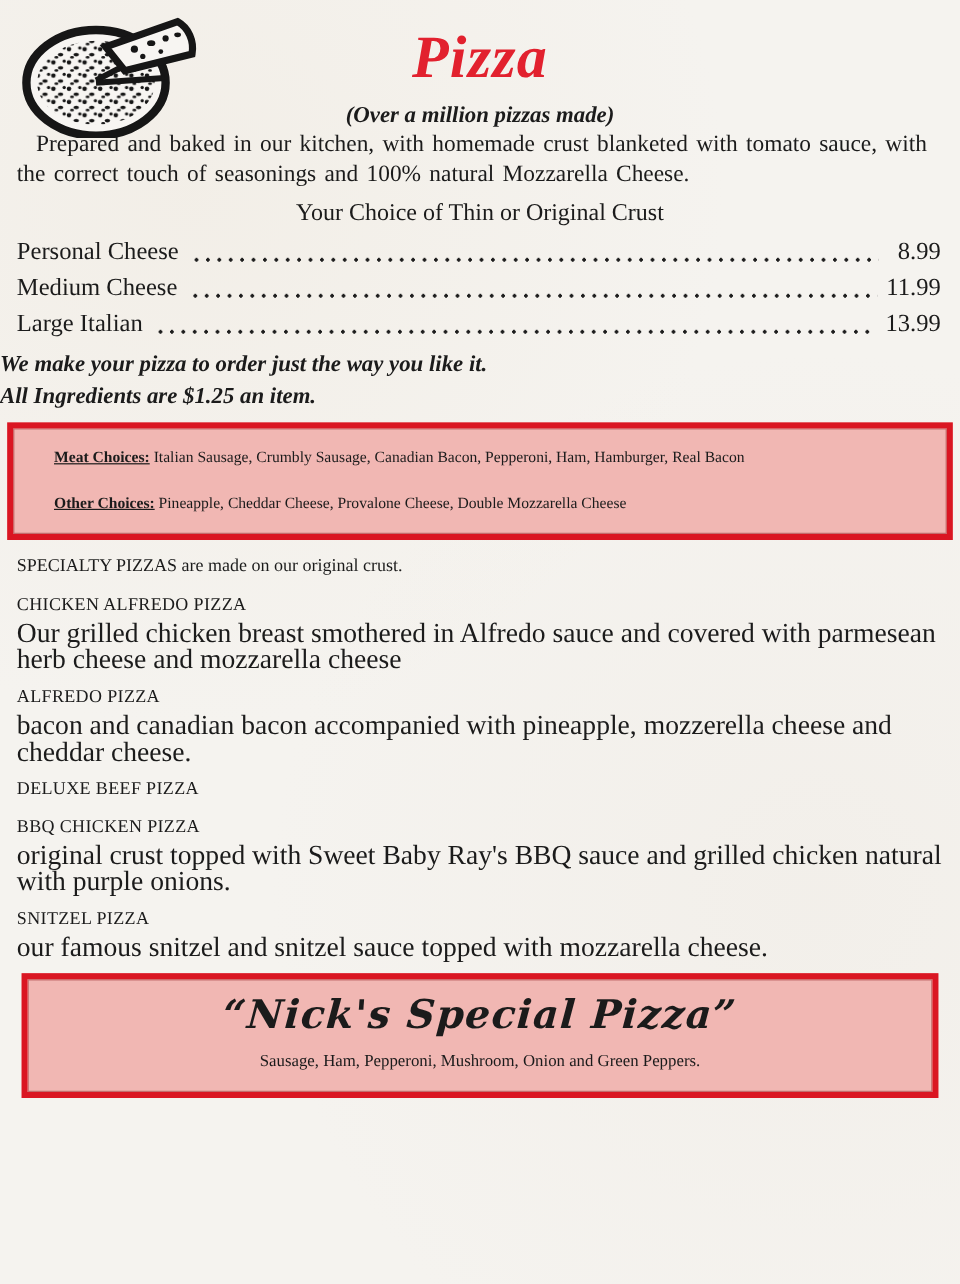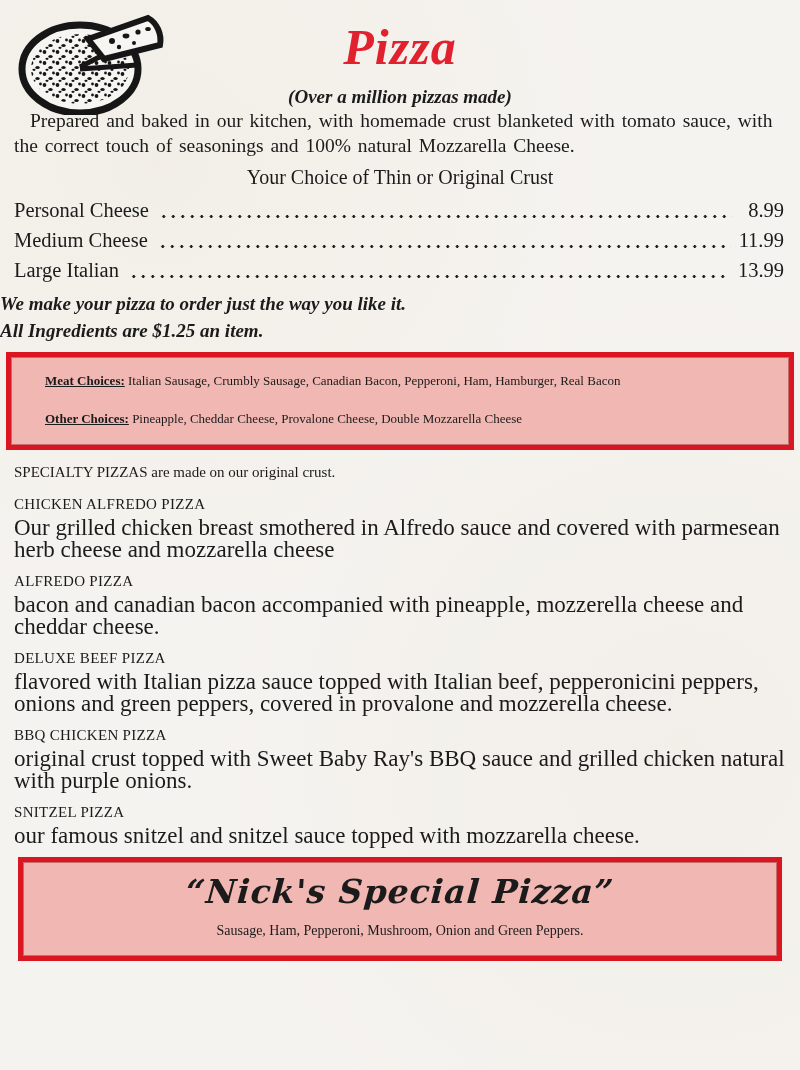--- a/index.html
+++ b/index.html
@@ -177,21 +177,20 @@
   <div class="pizza-entry">
     <div class="pizza-name">CHICKEN ALFREDO PIZZA</div>
     <div class="pizza-desc">Our grilled chicken breast smothered in Alfredo sauce and covered with parmesean herb cheese and mozzarella cheese</div>
   </div>
   <div class="pizza-entry">
     <div class="pizza-name">ALFREDO PIZZA</div>
     <div class="pizza-desc">bacon and canadian bacon accompanied with pineapple, mozzerella cheese and cheddar cheese.</div>
   </div>
   <div class="pizza-entry">
     <div class="pizza-name">DELUXE BEEF PIZZA</div>
-    <div class="pizza-desc">flavored with Italian pizza sauce topped with Italian beef, pepperonicini peppers, onions and green peppers, covered in provalone and mozzerella cheese.</div>
   </div>
   <div class="pizza-entry">
     <div class="pizza-name">BBQ CHICKEN PIZZA</div>
     <div class="pizza-desc">original crust topped with Sweet Baby Ray's BBQ sauce and grilled chicken natural with purple onions.</div>
   </div>
   <div class="pizza-entry">
     <div class="pizza-name">SNITZEL PIZZA</div>
     <div class="pizza-desc">our famous snitzel and snitzel sauce topped with mozzarella cheese.</div>
   </div>
 

